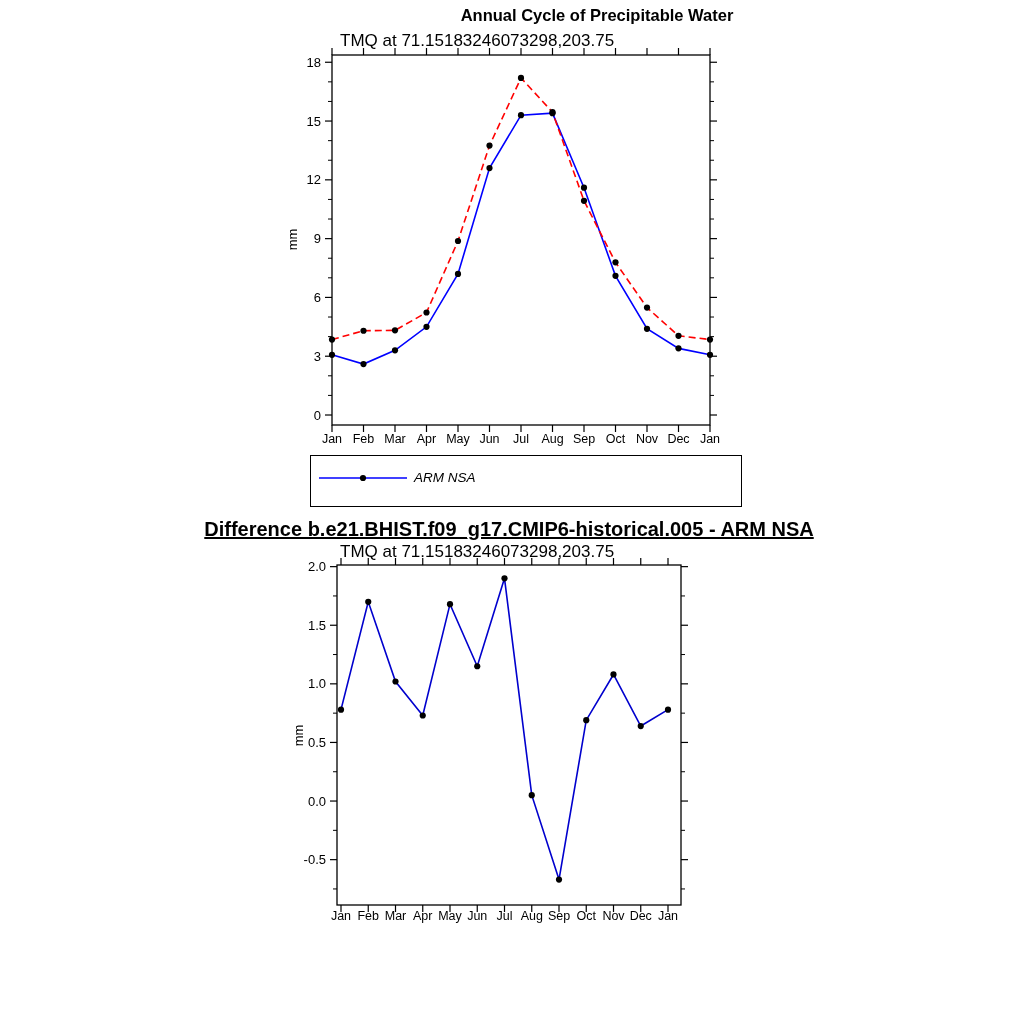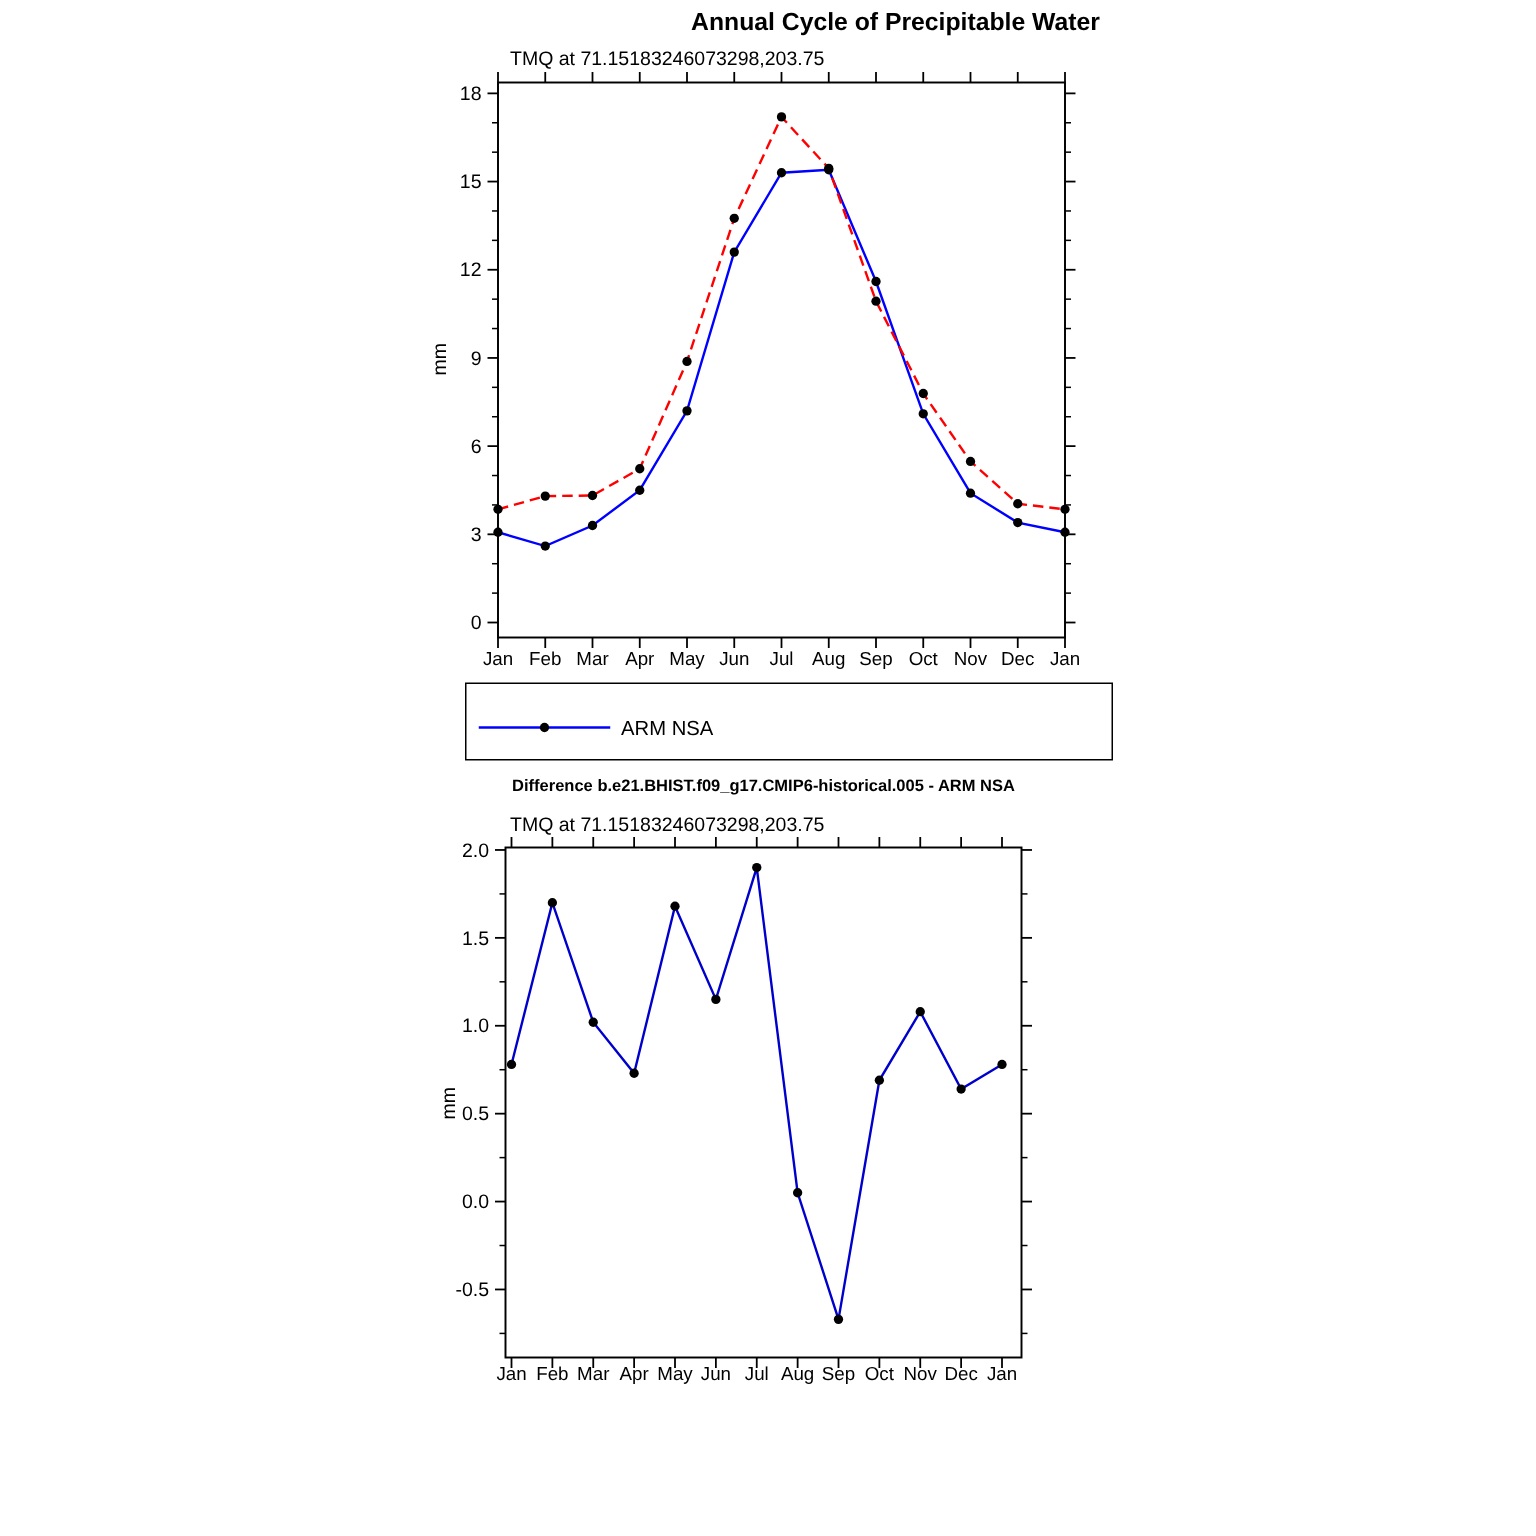--- a/index.html
+++ b/index.html
@@ -14,23 +14,23 @@
   .abs { position:absolute; }
   #chart-canvas { position:absolute; left:0; top:0; }
   svg text { font-family:"Liberation Sans", sans-serif; fill:#000; }
 
   .chart-title {
     font-weight:bold;
     white-space:nowrap;
     transform:translateX(-50%);
   }
   #title-top  { left:570px; top:6px;  font-size:16.5px;margin-left:27px; }
-  #title-bottom { left:509px; top:518px; font-size:11px; }
-
-  .chart-subtitle { font-size:13px; white-space:nowrap; }
+  #title-bottom { left:509px; top:518px; font-size:20px;text-decoration:underline; }
+
+  .chart-subtitle { font-size:17px; white-space:nowrap; }
   #subtitle-top    { left:340px; top:31px; }
   #subtitle-bottom { left:340px; top:542px; }
 
   .ylabel {
     font-size:13px;
     white-space:nowrap;
     transform:rotate(-90deg);
     transform-origin:center center;
   }
   #ylabel-top    { left:282px; top:232px; }
@@ -38,21 +38,21 @@
 
   .legend-box {
     left:310px; top:455px; width:432px; height:52px;
     border:1px solid #000;
     background:#fff;
     display:flex;
     flex-direction:column;
     justify-content:center;
     padding:2px 0;
   }
-  .legend-row { display:flex; align-items:flex-end; height:23px; padding-left:8px; }
+  .legend-row { display:flex; align-items:flex-start; height:23px; padding-left:8px;font-style:italic; }
   .legend-sample { width:88px; height:16px; flex:0 0 auto; }
   .legend-label { font-size:13.5px; margin-left:7px; white-space:nowrap; }
 </style>
 </head>
 <body>
 
 <svg id="chart-canvas" width="1024" height="1024" viewBox="0 0 1024 1024">
     <rect x="332" y="55" width="378" height="370" fill="none" stroke="#000" stroke-width="1.3"></rect>
     <line x1="332" y1="415.00529661016947" x2="325" y2="415.00529661016947" stroke="#000" stroke-width="1.2"></line>
     <line x1="710" y1="415.00529661016947" x2="717" y2="415.00529661016947" stroke="#000" stroke-width="1.2"></line>

